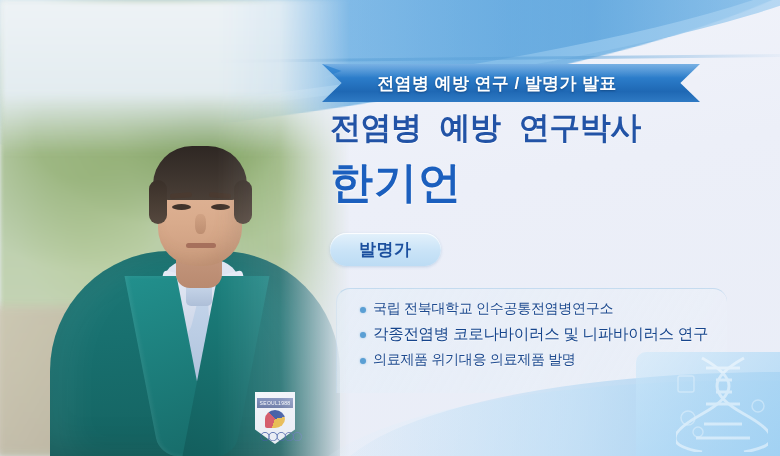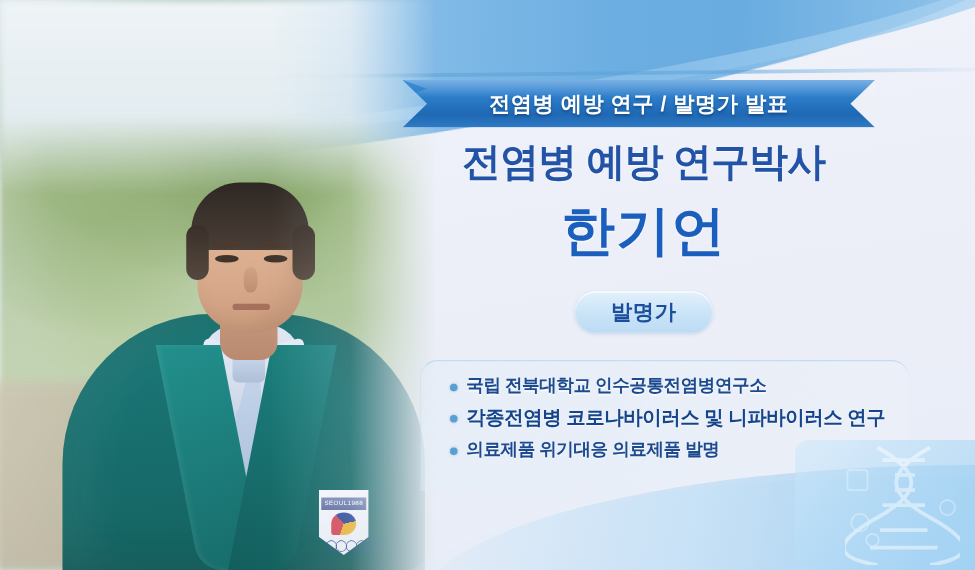--- a/index.html
+++ b/index.html
@@ -123,46 +123,46 @@
   .ribbon{position:absolute;left:322px;top:64px;width:378px;height:38px;
     background:linear-gradient(180deg,#3f8fd8 0%,#2b7cc9 38%,#1f68b4 72%,#2f7ac4 100%);
     clip-path:polygon(0 0,100% 0,100% 100%,0 100%,5.2% 50%);
     box-shadow:0 2px 4px rgba(30,80,140,.28);}
   .ribbon-r{position:absolute;left:322px;top:64px;width:378px;height:38px;
     clip-path:polygon(94.8% 50%,100% 0,100% 100%);
     background:#eef0f8;}
   .ribbon-sheen{position:absolute;left:322px;top:64px;width:378px;height:14px;
     background:linear-gradient(180deg,rgba(255,255,255,.3),rgba(255,255,255,0));
     clip-path:polygon(0 0,100% 0,100% 100%,0 100%,5.2% 50%);pointer-events:none;}
-  .ribbon-text{position:absolute;left:322px;top:64px;width:378px;height:38px;
+  .ribbon-text{position:absolute;left:308px;top:64px;width:378px;height:38px;
     display:flex;align-items:center;justify-content:center;
     color:#fff;font-size:17px;font-weight:bold;letter-spacing:.4px;
     text-shadow:0 1px 2px rgba(12,52,100,.55);}
 
   
-  .headline{position:absolute;left:330px;top:112px;width:370px;text-align:center;}
+  .headline{position:absolute;left:330px;top:112px;width:370px;text-align:left;font-family:Liberation Mono, monospace;}
   .h-title{font-size:31px;font-weight:bold;color:#2253a6;letter-spacing:-.5px;
     text-shadow:0 1px 1px rgba(255,255,255,.8);line-height:1.15;}
   .h-name{font-size:43px;font-weight:bold;color:#1b5fbe;letter-spacing:1px;
     margin-top:14px;line-height:1.1;text-shadow:0 1px 2px rgba(255,255,255,.85);}
   .pill{display:inline-block;margin-top:24px;padding:5px 29px;border-radius:20px;
     background:linear-gradient(180deg,#e3f1fb 0%,#c9e3f7 55%,#bcdcf4 100%);
     color:#1b4f9e;font-size:17px;font-weight:bold;letter-spacing:.5px;
     box-shadow:inset 0 1px 1px rgba(255,255,255,.95),0 1px 3px rgba(100,150,200,.3);}
 
   
   .panel{position:absolute;left:336px;top:288px;width:390px;height:104px;
     background:linear-gradient(120deg,rgba(226,238,248,.45),rgba(240,245,251,.25));
     border-radius:14px 14px 0 0;border-top:1px solid rgba(166,202,232,.55);
     border-left:1px solid rgba(180,210,236,.3);}
   .bullets{position:absolute;left:360px;top:300px;width:380px;}
   .b-item{display:flex;align-items:flex-start;margin-bottom:6px;}
   .dot{width:6px;height:6px;border-radius:50%;background:#5a9fd4;
     margin:7px 7px 0 0;flex:0 0 auto;box-shadow:0 0 2px rgba(90,160,212,.6);}
-  .b-text{font-size:14px;font-weight:bold;color:#1d4a8f;letter-spacing:-.3px;
+  .b-text{font-size:14px;font-weight:normal;color:#1d4a8f;letter-spacing:-.3px;
     text-shadow:0 1px 1px rgba(255,255,255,.7);}
   .b-item.em .dot{margin-top:8px;}
   .b-item.em .b-text{font-size:15.5px;color:#16458c;text-align:center;}
 
   
   .sig{position:absolute;right:78px;bottom:22px;font-size:17px;font-weight:bold;
     color:#1d3f77;letter-spacing:.2px;text-shadow:0 1px 1px rgba(255,255,255,.8);}
 
   
   .dna{position:absolute;right:12px;bottom:4px;width:92px;height:96px;opacity:.55;}

